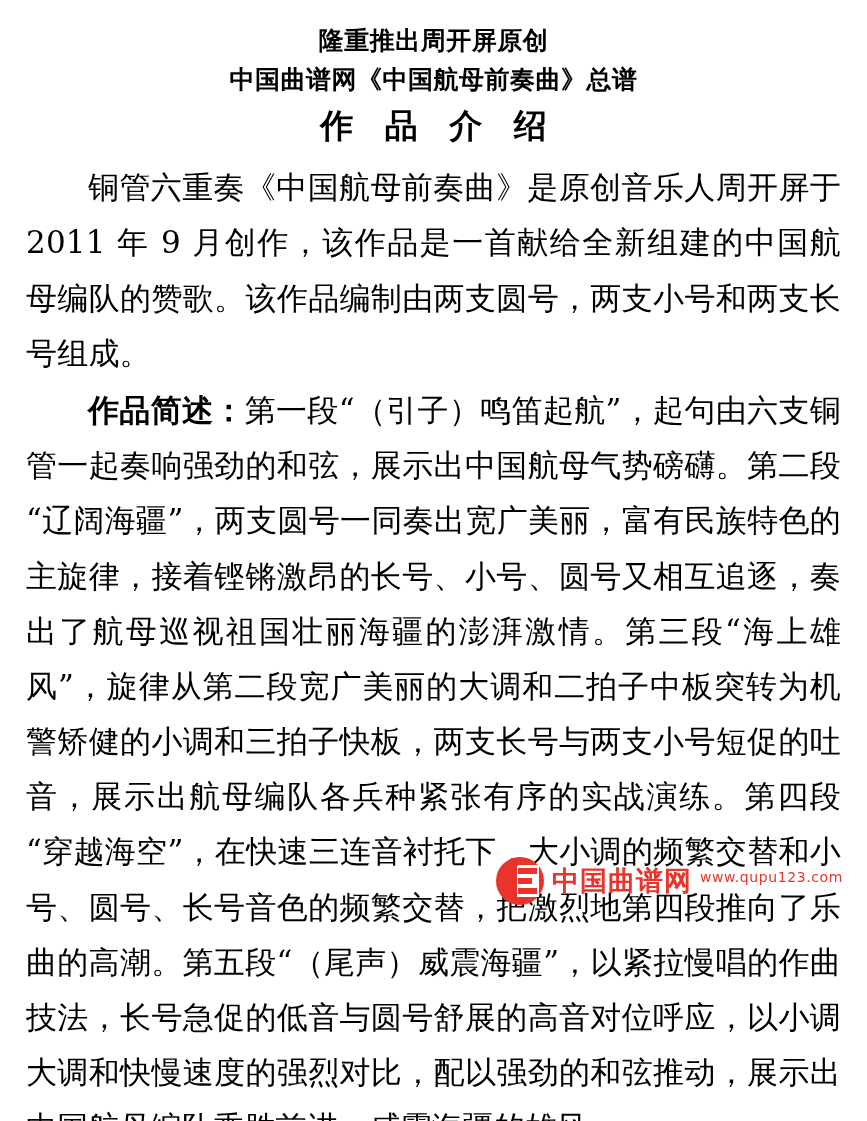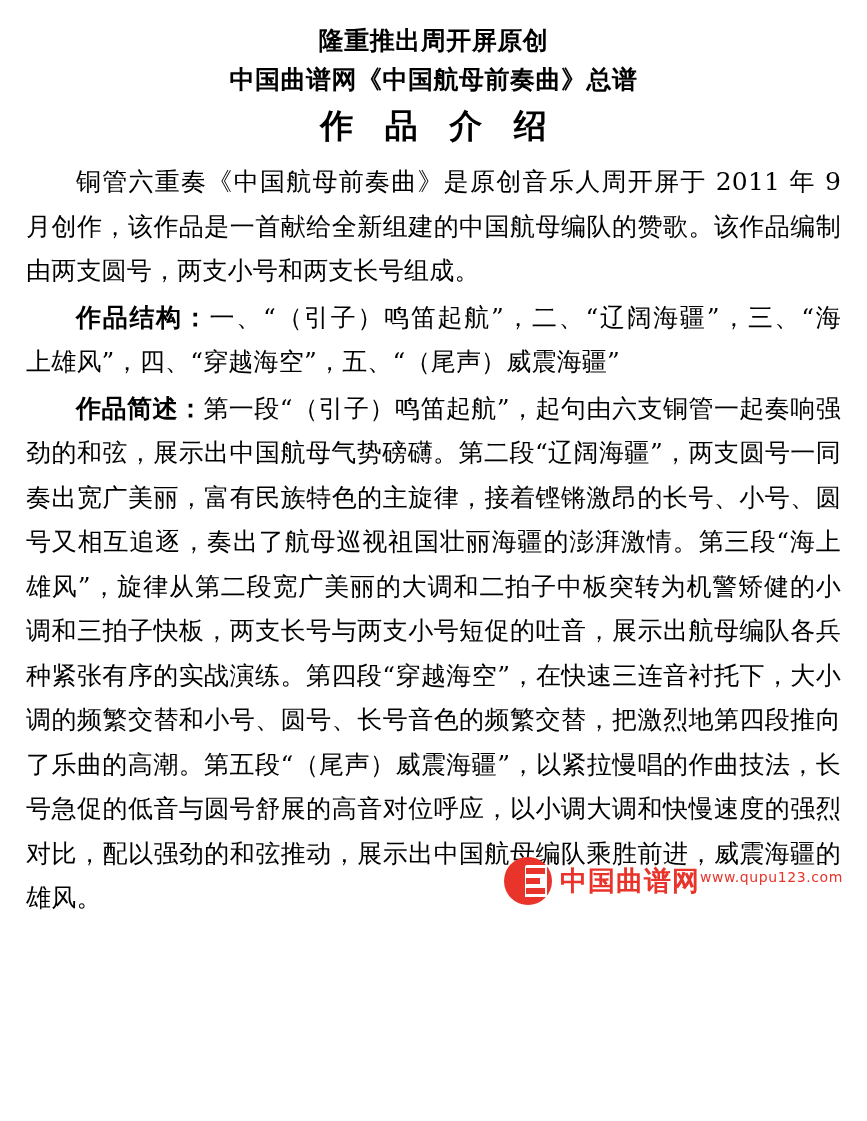--- a/index.html
+++ b/index.html
@@ -36,21 +36,21 @@
     font-weight: bold;
     line-height: 1.6;
     letter-spacing: 10px;
     padding-left: 10px;
   }
   .body-block {
     margin-top: 8px;
   }
   p.para {
     margin: 0 0 0 0;
-    font-size: 25px;
+    font-size: 31px;
     line-height: 1.78;
     text-align: justify;
     text-justify: inter-ideograph;
     text-indent: 2em;
     letter-spacing: 0.2px;
   }
   p.para + p.para {
     margin-top: 2px;
   }
   .lead {
@@ -109,42 +109,40 @@
     font-weight: bold;
     color: #e8342a;
     letter-spacing: 1px;
   }
   .wm-url {
     font-family: "DejaVu Sans", "Liberation Sans", sans-serif;
     font-size: 14px;
     color: #e8342a;
     letter-spacing: 0.6px;
     margin-top: 3px;
+    margin-left: 8px;
   }
 </style>
 </head>
 <body>
 
 <div class="page">
 
   <div class="title-block">
     <div class="title-line">隆重推出周开屏原创</div>
     <div class="title-line">中国曲谱网《中国航母前奏曲》总谱</div>
     <div class="title-line-3">作 品 介 绍</div>
   </div>
 
   <div class="body-block">
 
     <p class="para">
       <span class="lead"></span><span>铜管六重奏《中国航母前奏曲》是原创音乐人周开屏于 2011 年 9 月创作，该作品是一首献给全新组建的中国航母编队的赞歌。该作品编制由两支圆号，两支小号和两支长号组成。</span>
     </p>
 
-    <p class="para">
-      <span class="lead">作品结构：</span><span>一、“（引子）鸣笛起航”，二、“辽阔海疆”，三、“海　上雄风”，四、“穿越海空”，五、“（尾声）威震海疆”</span>
-    </p>
 
     <p class="para">
       <span class="lead">作品简述：</span><span>第一段“（引子）鸣笛起航”，起句由六支铜管一起奏响强劲的和弦，展示出中国航母气势磅礴。第二段“辽阔海疆”，两支圆号一同奏出宽广美丽，富有民族特色的主旋律，接着铿锵激昂的长号、小号、圆号又相互追逐，奏出了航母巡视祖国壮丽海疆的澎湃激情。第三段“海上雄风”，旋律从第二段宽广美丽的大调和二拍子中板突转为机警矫健的小调和三拍子快板，两支长号与两支小号短促的吐音，展示出航母编队各兵种紧张有序的实战演练。第四段“穿越海空”，在快速三连音衬托下，大小调的频繁交替和小号、圆号、长号音色的频繁交替，把激烈地第四段推向了乐曲的高潮。第五段“（尾声）威震海疆”，以紧拉慢唱的作曲技法，长号急促的低音与圆号舒展的高音对位呼应，以小调大调和快慢速度的强烈对比，配以强劲的和弦推动，展示出中国航母编队乘胜前进，威震海疆的雄风。</span>
     </p>
 
   </div>
 
   <div class="watermark">
     <div class="wm-logo">
       <div class="ring"></div>

